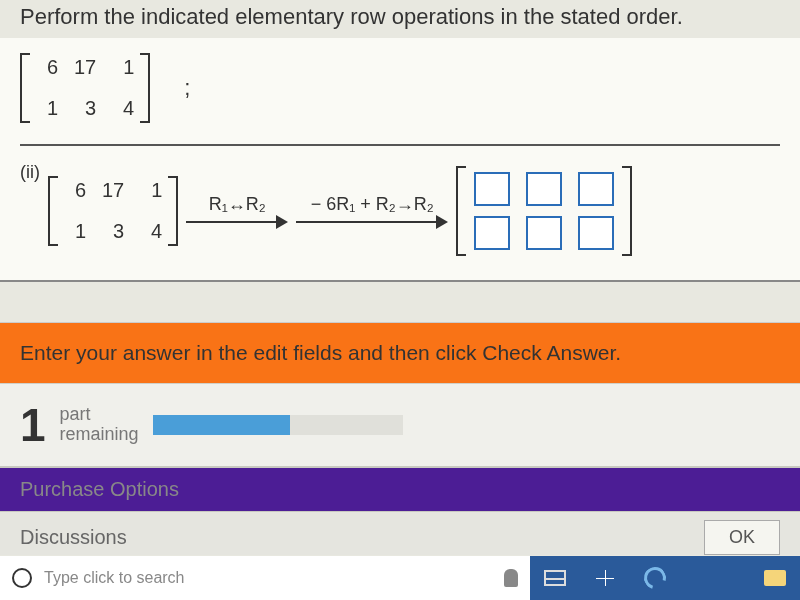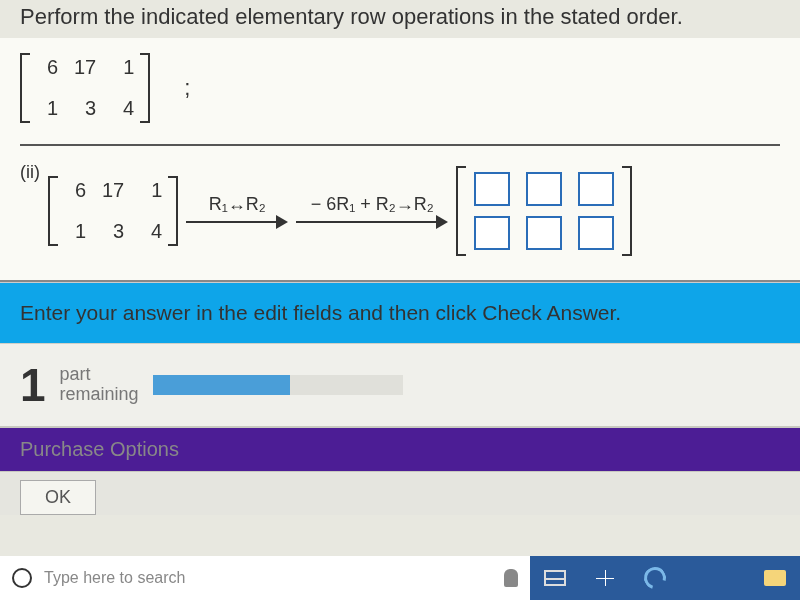--- a/index.html
+++ b/index.html
@@ -23,21 +23,21 @@
 .part-label { font-size: 18px; color: #333; align-self: flex-start; }
 .arrow-block { display: flex; flex-direction: column; align-items: center; gap: 0; }
 .arrow-op { font-size: 18px; color: #333; }
 .arrow-line { display: flex; align-items: center; }
 .arrow-shaft { width: 90px; height: 2px; background: #333; }
 .arrow-head { width: 0; height: 0; border-left: 12px solid #333; border-top: 7px solid transparent; border-bottom: 7px solid transparent; }
 
 .answer-matrix .matrix-body { gap: 10px; padding: 10px 8px; }
 .ans-cell { width: 36px; height: 34px; border: 2px solid #2a6db8; background: #fff; }
 
-.enter-instruction { padding: 18px 20px; color: #333; font-size: 21px; background: #0ea5e9; border-top: 1px solid #ccc; }
+.enter-instruction { padding: 18px 20px; color: #333; font-size: 21px; background: #f97316; border-top: 1px solid #ccc; margin-top: 40px; }
 
 .progress-row { display: flex; align-items: center; gap: 14px; padding: 14px 20px; background: #f0f0eb; border-top: 1px solid #d0d0c8; }
 .big-num { font-size: 46px; font-weight: bold; color: #333; }
 .part-text { color: #777; font-size: 18px; line-height: 1.1; }
 .progress-bar { width: 250px; height: 20px; background: #e0e0da; position: relative; }
 .progress-fill { height: 100%; background: #4a9ed8; }
 
 .section-hdr { padding: 10px 20px; color: #888; font-size: 20px; border-top: 2px solid #c8c8c0; background: #4c1d95; }
 .discussions-row { display: flex; align-items: center; justify-content: space-between; padding: 8px 20px 0; background: #e5e5df; border-top: 1px solid #c8c8c0; }
 .ok-btn { border: 1px solid #aaa; background: #f5f5f0; padding: 6px 24px; color: #555; font-size: 18px; }
@@ -143,27 +143,28 @@
     <div>remaining</div>
   </div>
   <div class="progress-bar">
     <div class="progress-fill" style="width:55%"></div>
   </div>
 </div>
 
 <div class="section-hdr">Purchase Options</div>
 
 <div class="discussions-row">
+  <span style="color:#666;font-size:20px;">Discussions</span>
   <button class="ok-btn">OK</button>
 </div>
 
 <div class="taskbar">
   <div class="search-wrap">
     <div class="cortana-circle"></div>
-    <span class="search-text">Type here to search</span>
+    <span class="search-text">Type click to search</span>
     <div class="mic-icon"></div>
   </div>
   <div class="tb-icons">
     <div class="tb-icon">
         <div class="taskview"></div>
       </div>
     <div class="tb-icon">
         <div class="win-store">
           <span></span>
           <span></span>

